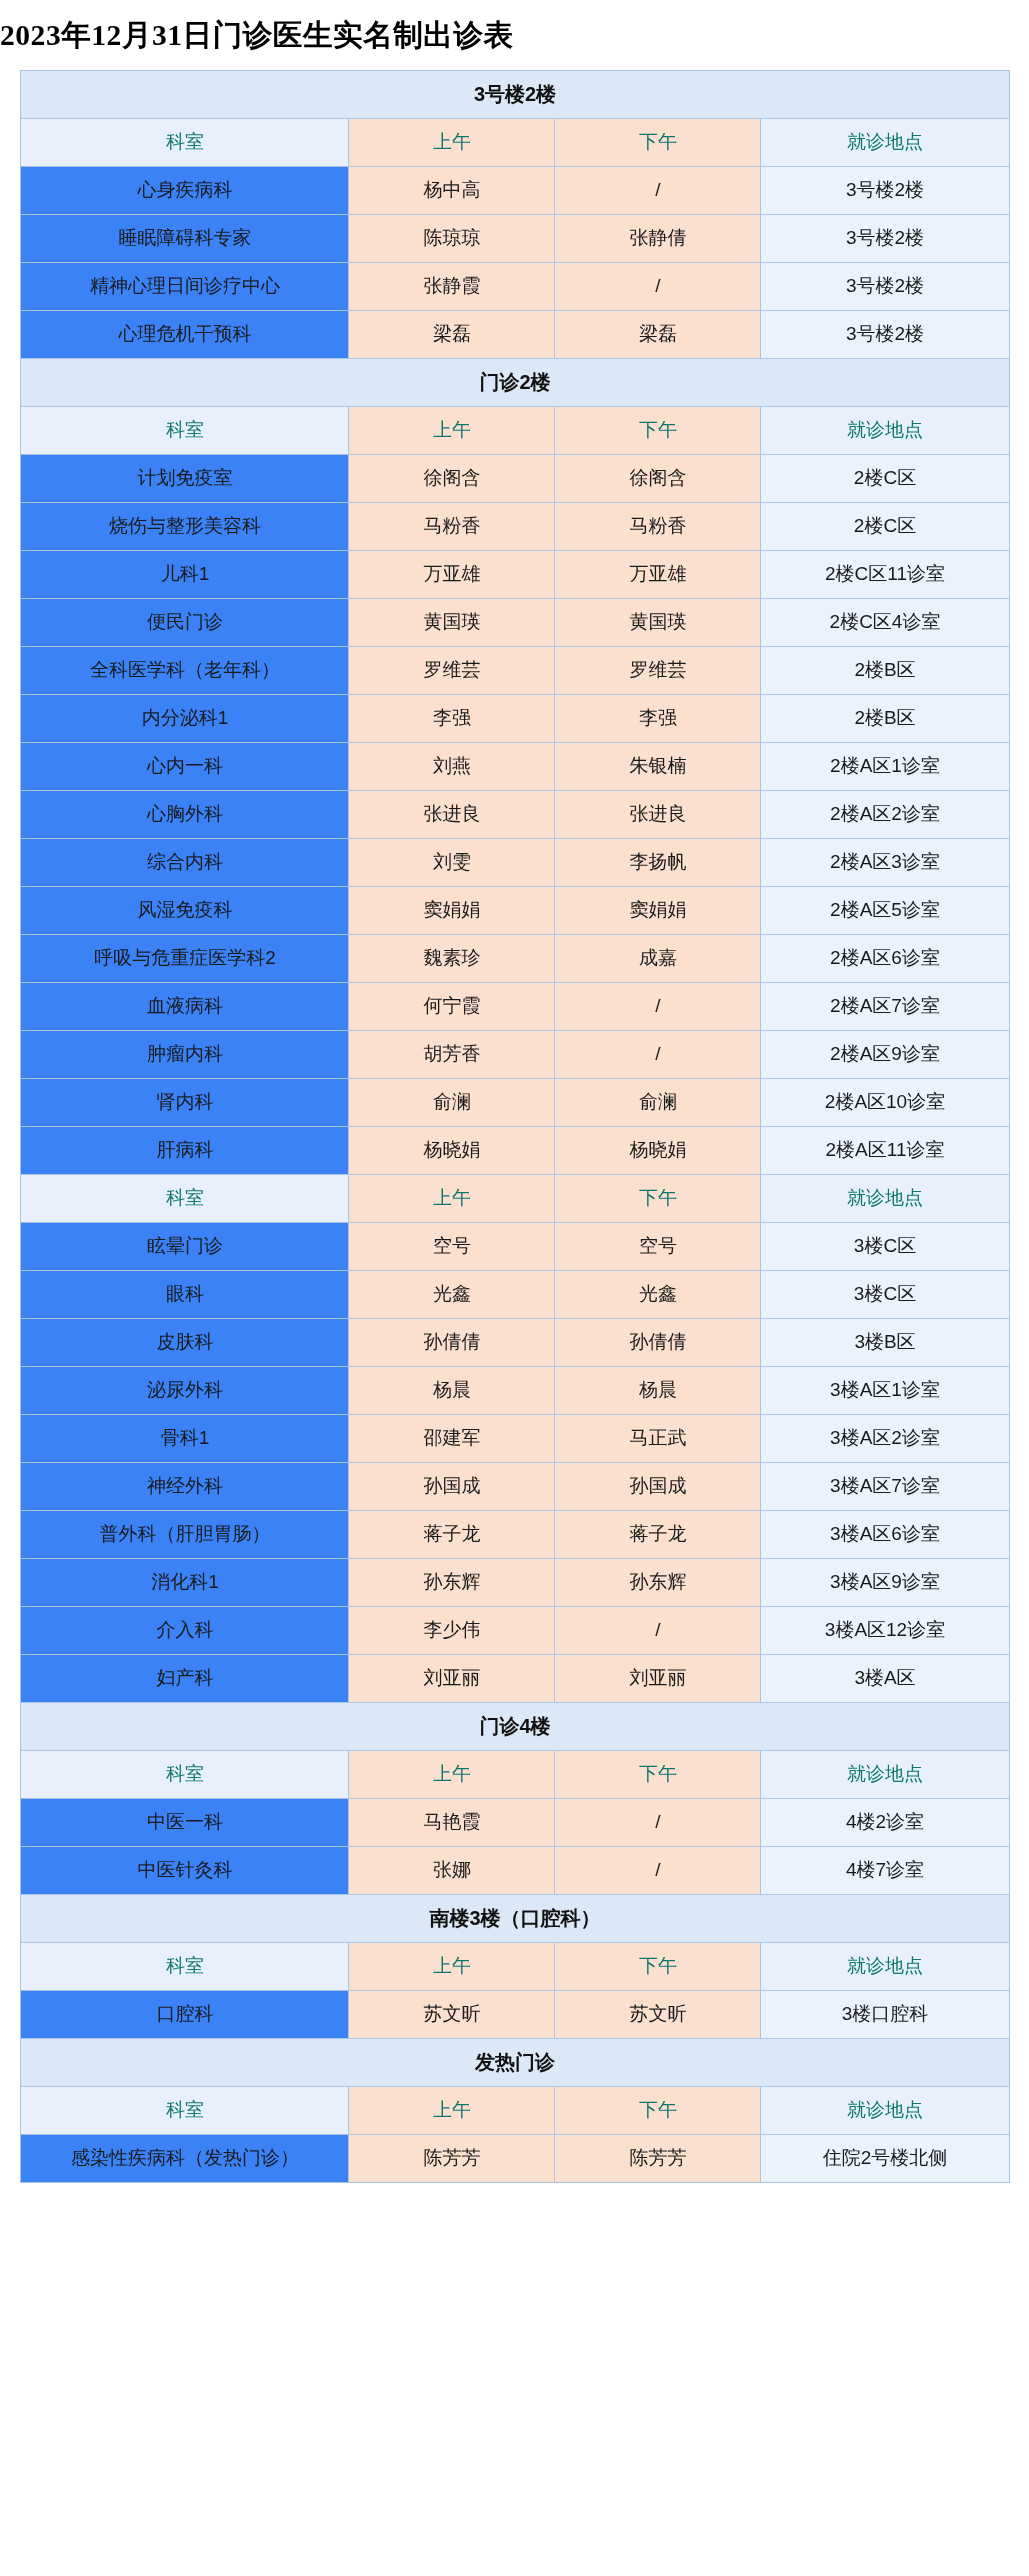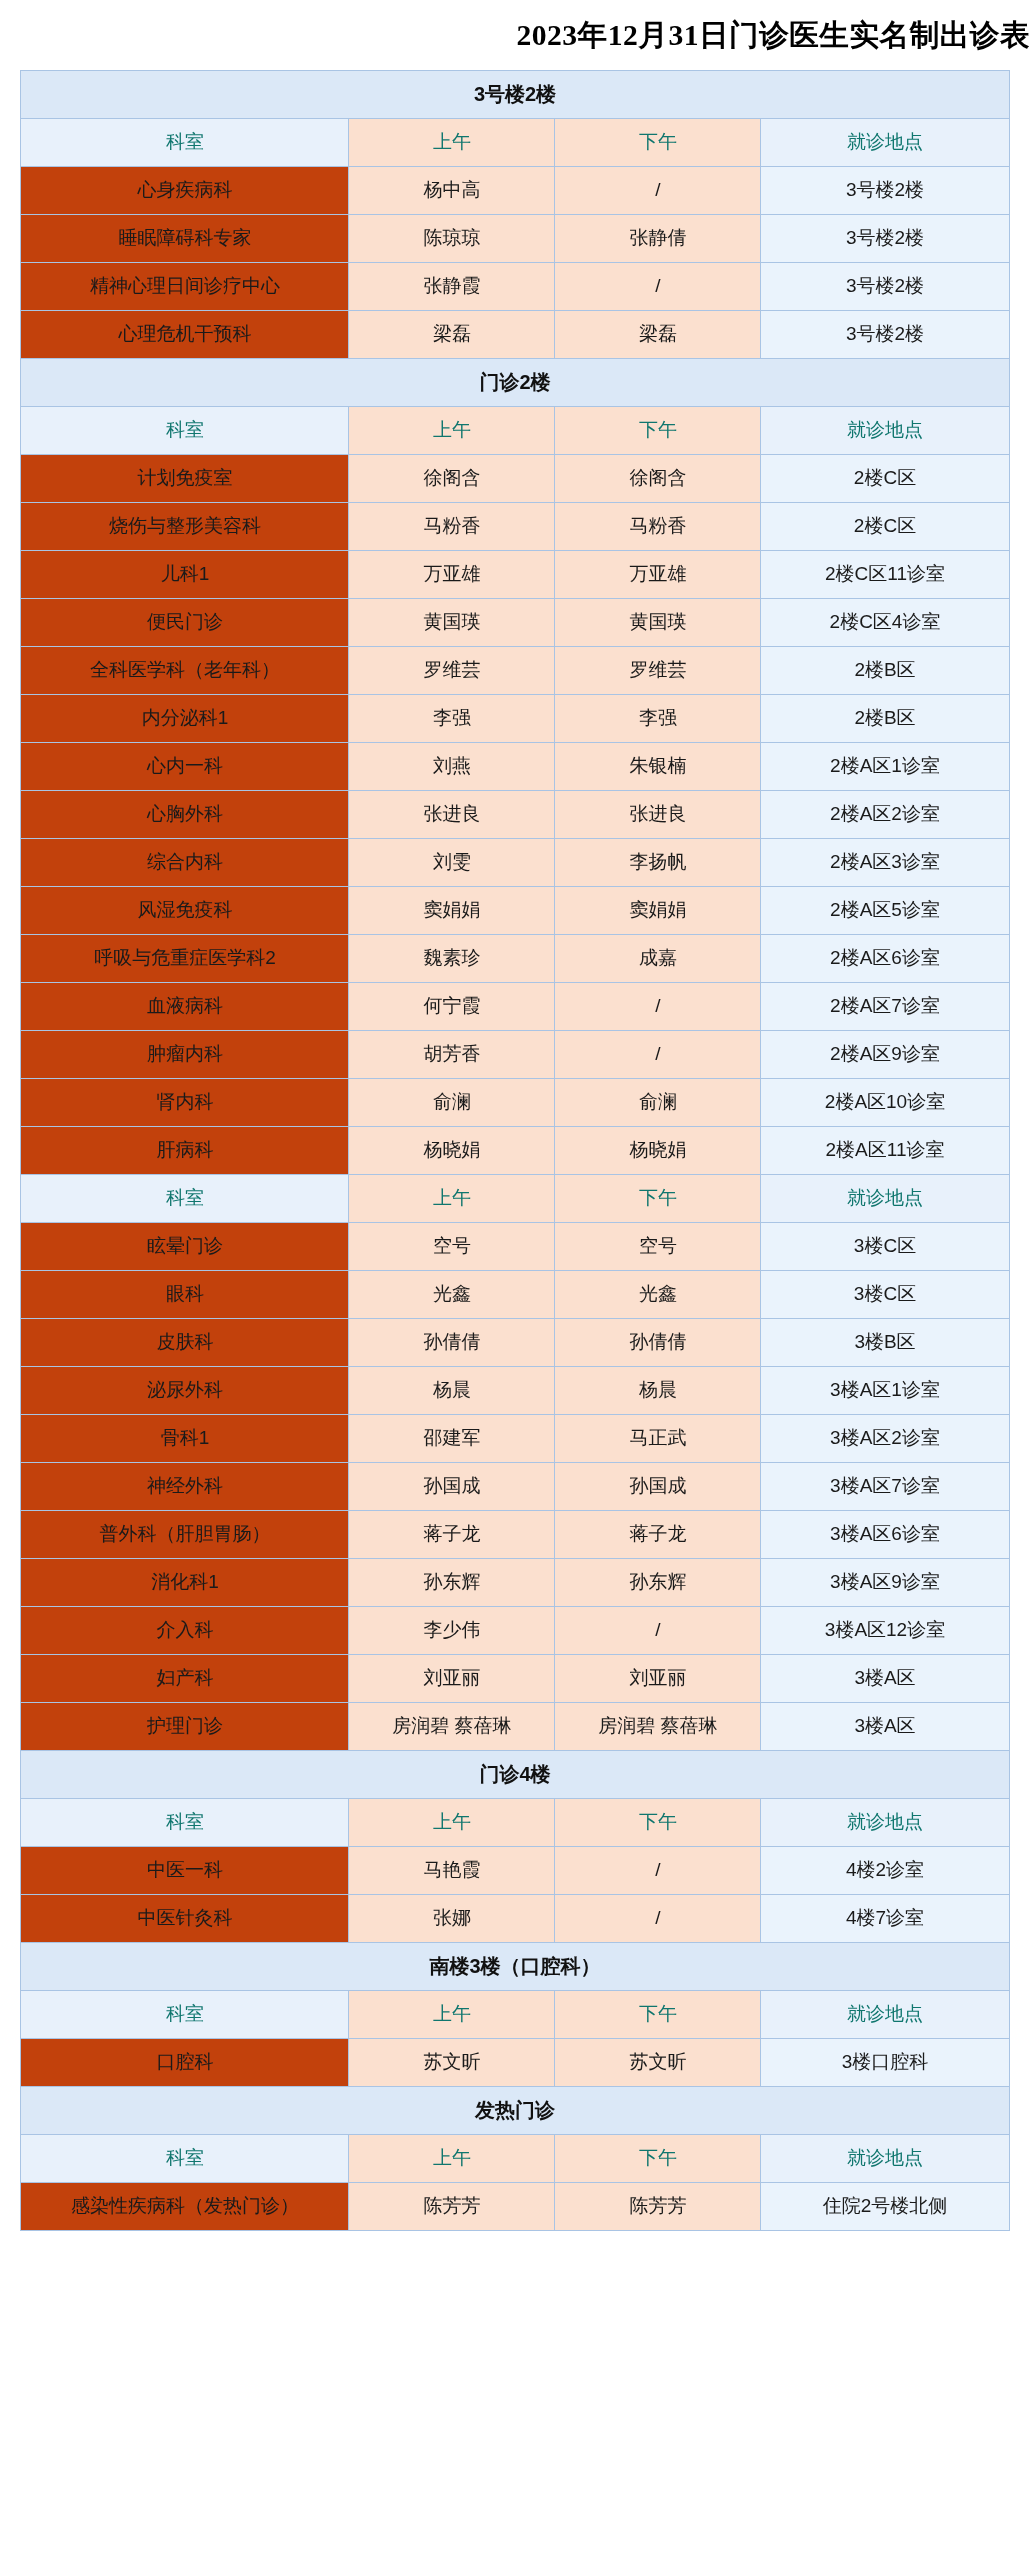--- a/index.html
+++ b/index.html
@@ -10,21 +10,21 @@
     font-family: "Liberation Sans", sans-serif;
   }
   #page {
     width: 1030px;
     min-height: 2576px;
     background: #ffffff;
     padding: 0;
     position: relative;
   }
   .doc-title {
-    text-align: right;
+    text-align: left;
     font-family: "Liberation Serif", serif;
     font-weight: bold;
     font-size: 29.6px;
     color: #000000;
     padding: 15.3px 0 13.3px 0;
     letter-spacing: 0.5px;
   }
   table.sched {
     width: 988px;
     margin: 0 auto;
@@ -57,21 +57,21 @@
   }
   tr.header-row td {
     background: #e8f1fb;
     color: #0f766e;
   }
   tr.header-row td.hdr-am,
   tr.header-row td.hdr-pm {
     background: #fbe0cf;
   }
   tr.data-row td.dept {
-    background: #c2410c;
+    background: #3b82f6;
   }
   tr.data-row td.am,
   tr.data-row td.pm {
     background: #fbe0cf;
   }
   tr.data-row td.loc {
     background: #eaf3fc;
   }
   td.small { font-size: 17px; margin-top: 16px; }
   td.xsmall { font-size: 16px; margin-left: 8px; }
@@ -280,26 +280,20 @@
           <td class="am">李少伟</td>
           <td class="pm">/</td>
           <td class="loc small">3楼A区12诊室</td>
         </tr>
         <tr class="data-row">
           <td class="dept">妇产科</td>
           <td class="am">刘亚丽</td>
           <td class="pm">刘亚丽</td>
           <td class="loc">3楼A区</td>
         </tr>
-        <tr class="data-row">
-          <td class="dept">护理门诊</td>
-          <td class="am small">房润碧  蔡蓓琳</td>
-          <td class="pm small">房润碧  蔡蓓琳</td>
-          <td class="loc">3楼A区</td>
-        </tr>
         <tr class="section-row">
           <td colspan="4">门诊4楼</td>
         </tr>
         <tr class="header-row">
           <td class="hdr-dept">科室</td>
           <td class="hdr-am">上午</td>
           <td class="hdr-pm">下午</td>
           <td class="hdr-loc">就诊地点</td>
         </tr>
         <tr class="data-row">

